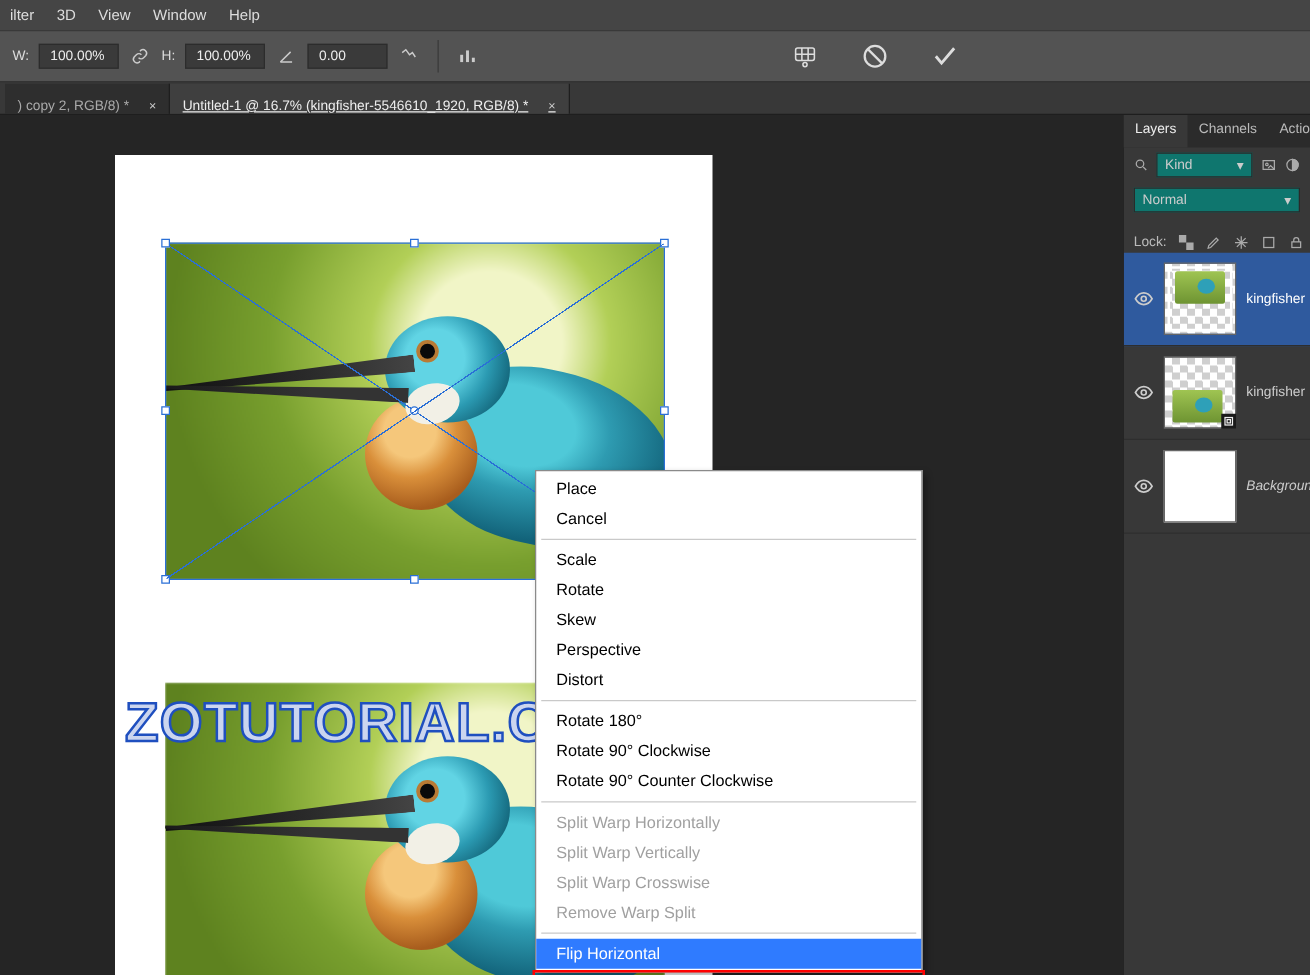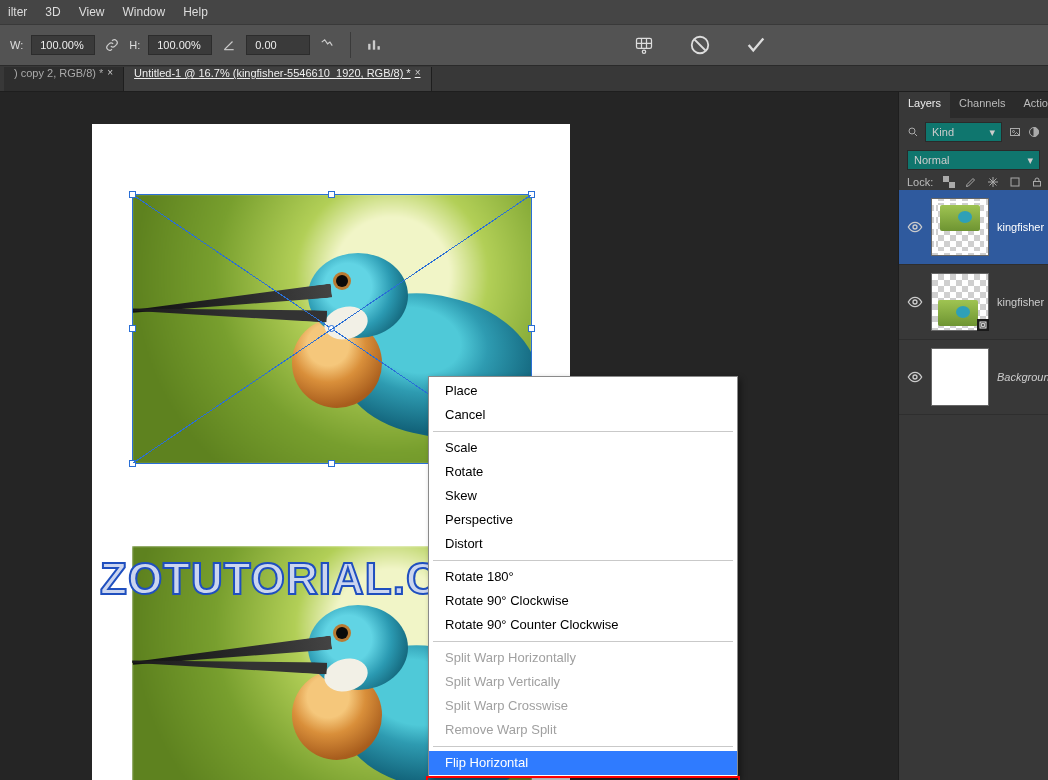--- a/index.html
+++ b/index.html
@@ -48,21 +48,21 @@
     height: 26px;
     background: #383838;
     display:flex; align-items:flex-end;
     padding-left: 4px;
     border-bottom: 1px solid #1e1e1e;
   }
   .tab {
     height: 24px; padding: 0 10px;
     background: #2e2e2e;
     color: #aaa; font-size: 11px;
-    display:flex; align-items:flex-start; gap:4px;
+    display:flex; align-items:flex-end; gap:16px;
     border-right:1px solid #1e1e1e;
   }
   .tab.active { background:#3f3f3f; color:#eee;text-decoration:underline;}
   .tab-x { font-size:10px; color:#ccc;}
   
   .workspace {
     position:absolute; top:92px; left:0; right:0; bottom:0;
     display:flex;
   }
   .canvas-zone {
@@ -193,21 +193,21 @@
     width:58px; height:58px; background:#fff;
     position:relative; flex-shrink:0;
     border:1px solid #666;
   }
   .thumb.trans {
     background:
       repeating-conic-gradient(#cfcfcf 0 25%, #fff 0 50%) 0 0/12px 12px;
   }
   .smobj { position:absolute; right:-1px; bottom:-1px; width:12px; height:12px; background:#1a1a1a; display:flex; align-items:center; justify-content:center;}
   .layer-name { font-size:11px; color:inherit;}
-  .lock-row { display:flex; align-items:center; gap:10px; padding:2px 8px; color:#bbb; font-size:11px;}
+  .lock-row { display:flex; align-items:center; gap:10px; padding:2px 8px; color:#bbb; font-size:11px;margin-top:12px;}
   .mini-bird-top { position:absolute; left:8px; top:6px; width:40px; height:26px;
     background: linear-gradient(#9fc452,#6e9432); border-radius:2px;}
   .mini-bird-top::after{content:"";position:absolute;left:18px;top:6px;width:14px;height:12px;background:#2ea0b8;border-radius:50%;}
   .mini-bird-bot { position:absolute; left:6px; bottom:4px; width:40px; height:26px;
     background: linear-gradient(#9fc452,#6e9432); border-radius:2px;}
   .mini-bird-bot::after{content:"";position:absolute;left:18px;top:6px;width:14px;height:12px;background:#2ea0b8;border-radius:50%;}
   .big-outline{position:absolute; inset:2px; border:2px solid #fff;}
   svg{display:block}
   .panel-spacer{height:140px;}
 </style>

